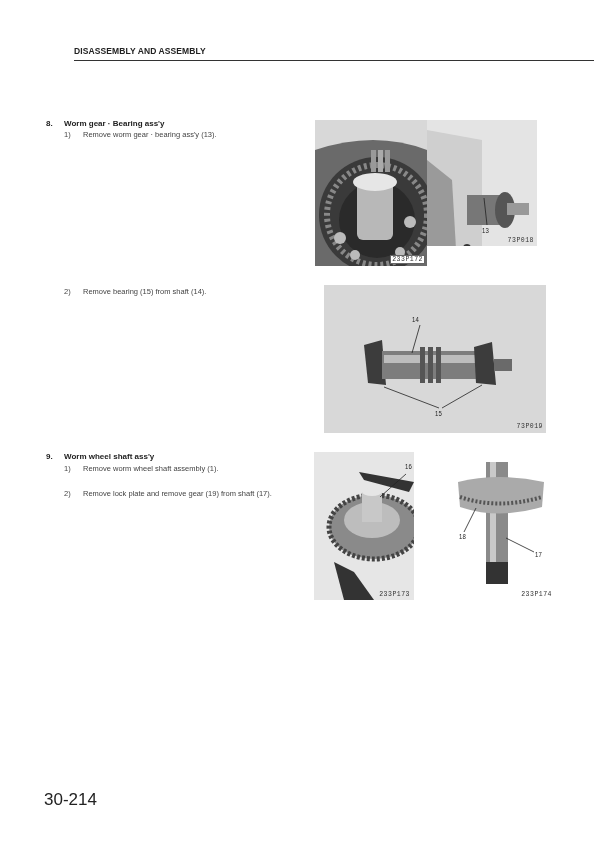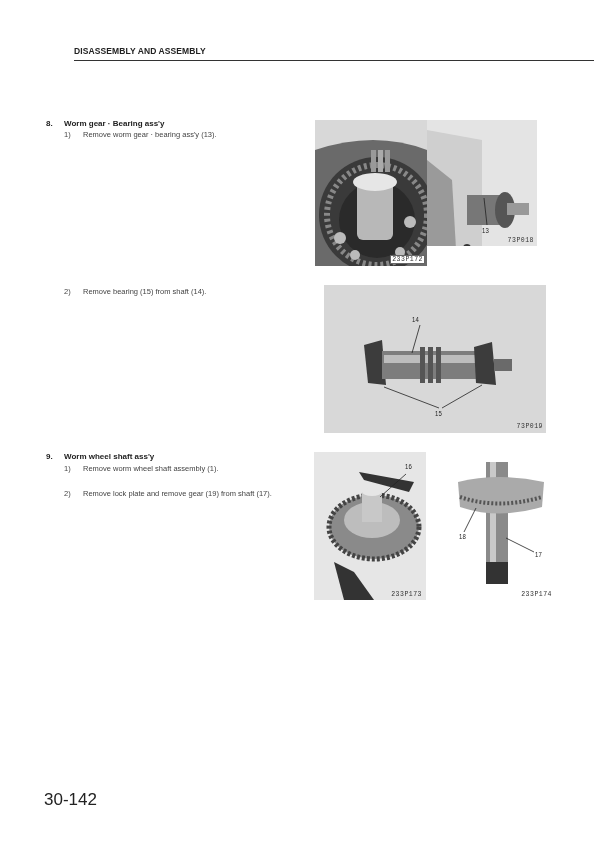--- a/index.html
+++ b/index.html
@@ -92,21 +92,21 @@
     <rect x="170" y="74" width="18" height="12" fill="#6a6a6a"></rect>
     <line x1="96" y1="40" x2="88" y2="68" stroke="#222" stroke-width="0.8"></line>
     <line x1="115" y1="123" x2="60" y2="102" stroke="#222" stroke-width="0.8"></line>
     <line x1="118" y1="123" x2="158" y2="100" stroke="#222" stroke-width="0.8"></line>
   </svg>
   <span class="callout" style="left:87px;top:30px;">14</span>
   <span class="callout" style="left:110px;top:124px;">15</span>
   <span class="cap" style="right:3px;bottom:3px;">73P019</span>
 </div>
 
-<div class="photo" style="left:314px;top:452px;width:112px;height:148px;background:#e0e0e0;">
+<div class="photo" style="left:314px;top:452px;width:100px;height:148px;background:#e0e0e0;">
   <svg width="112" height="148" viewBox="0 0 112 148">
     <rect width="112" height="148" fill="#e6e6e6"></rect>
     <path d="M45 20 L100 30 L95 40 L50 28 Z" fill="#333"></path>
     <ellipse cx="60" cy="75" rx="45" ry="32" fill="#8a8a8a"></ellipse>
     <ellipse cx="60" cy="75" rx="45" ry="32" fill="none" stroke="#444" stroke-width="5" stroke-dasharray="3 2"></ellipse>
     <ellipse cx="58" cy="68" rx="28" ry="18" fill="#bdbdbd"></ellipse>
     <rect x="48" y="40" width="20" height="30" fill="#c8c8c8"></rect>
     <ellipse cx="58" cy="40" rx="10" ry="4" fill="#e6e6e6"></ellipse>
     <path d="M20 110 L40 120 L60 148 L30 148 Z" fill="#333"></path>
     <line x1="92" y1="22" x2="66" y2="45" stroke="#222" stroke-width="0.8"></line>
@@ -124,13 +124,13 @@
     <path d="M14 45 Q52 58 96 45" fill="none" stroke="#555" stroke-width="4" stroke-dasharray="2 2"></path>
     <rect x="40" y="110" width="22" height="22" fill="#333"></rect>
     <line x1="18" y1="80" x2="30" y2="56" stroke="#222" stroke-width="0.8"></line>
     <line x1="88" y1="100" x2="60" y2="86" stroke="#222" stroke-width="0.8"></line>
   </svg>
   <span class="callout" style="left:12px;top:80px;">18</span>
   <span class="callout" style="left:88px;top:98px;">17</span>
   <span class="cap" style="right:4px;bottom:2px;">233P174</span>
 </div>
 
-<span class="pageno">30-142</span>
+<span class="pageno">30-214</span>
 
 </body></html>

